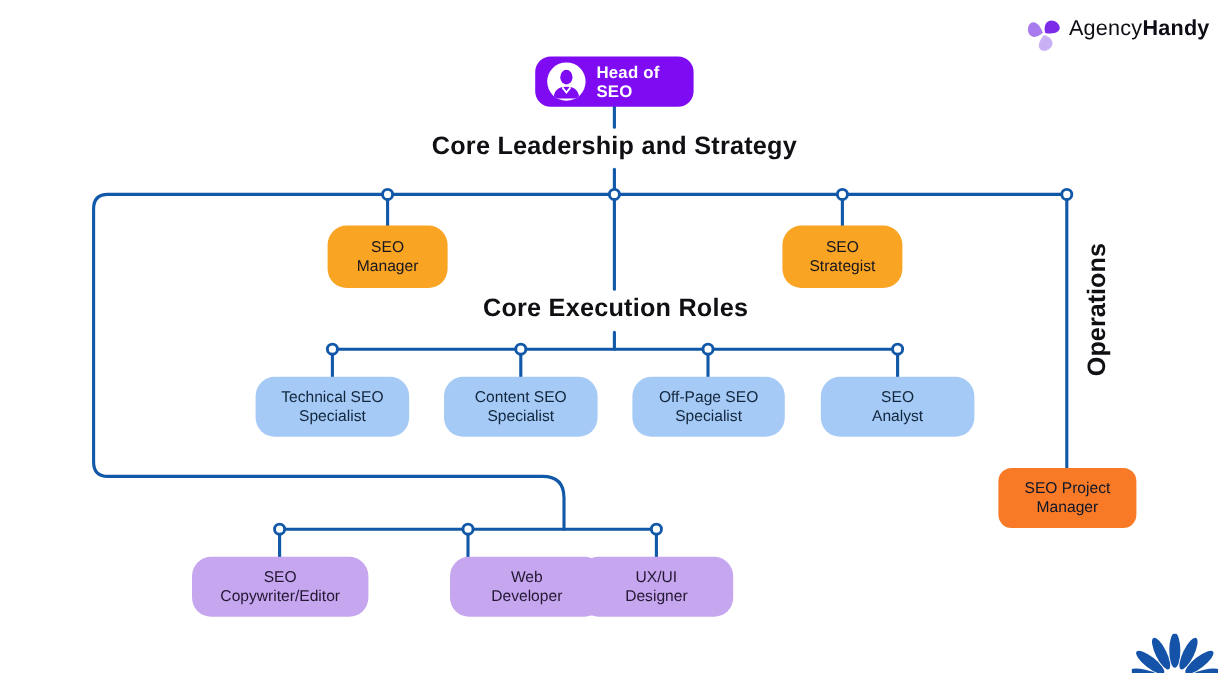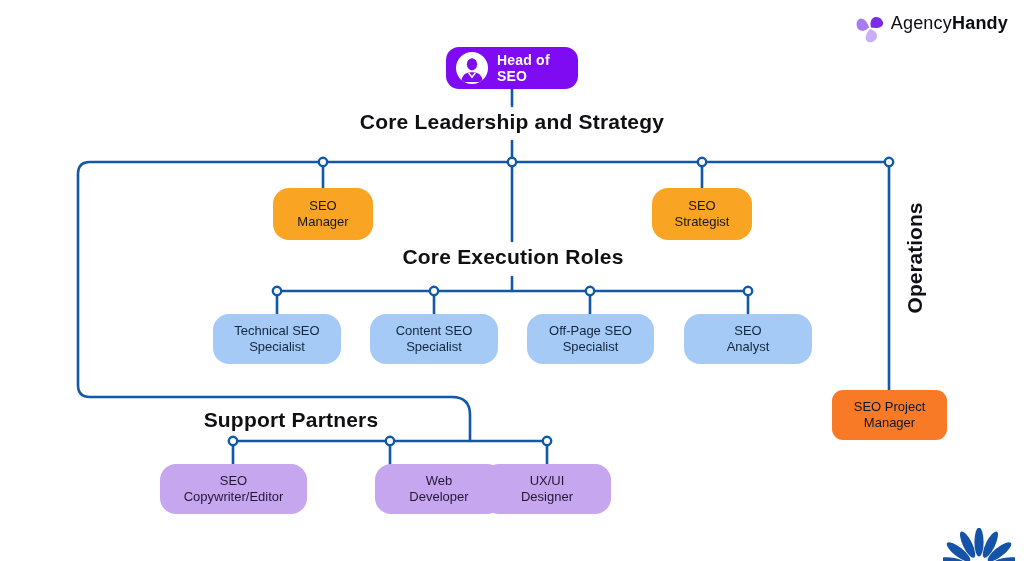--- a/index.html
+++ b/index.html
@@ -113,21 +113,20 @@
         <ellipse cx="16" cy="12.3" rx="5.1" ry="6.1" fill="#7E0BF2"></ellipse>
         <path d="M5.2,30 C5.8,22.6 10,20.3 16,20.3 C22,20.3 26.2,22.6 26.8,30 Z" fill="#7E0BF2"></path>
         <path d="M12.6,20.8 L16,25.2 L19.4,20.8" stroke="#ffffff" stroke-width="1.5" fill="none"></path>
       </svg>
     </div>
     <div class="badge-label">Head of SEO</div>
   </div>
 
   <div class="heading" id="h-leadership">Core Leadership and Strategy</div>
   <div class="heading" id="h-execution">Core Execution Roles</div>
-  <div class="heading" id="h-support">Support Partners</div>
   <div id="h-operations">Operations</div>
 
   <div class="node lead" id="n-seo-manager">SEO
 Manager</div>
   <div class="node lead" id="n-seo-strategist">SEO
 Strategist</div>
 
   <div class="node exec" id="n-technical">Technical SEO
 Specialist</div>
   <div class="node exec" id="n-content">Content SEO

